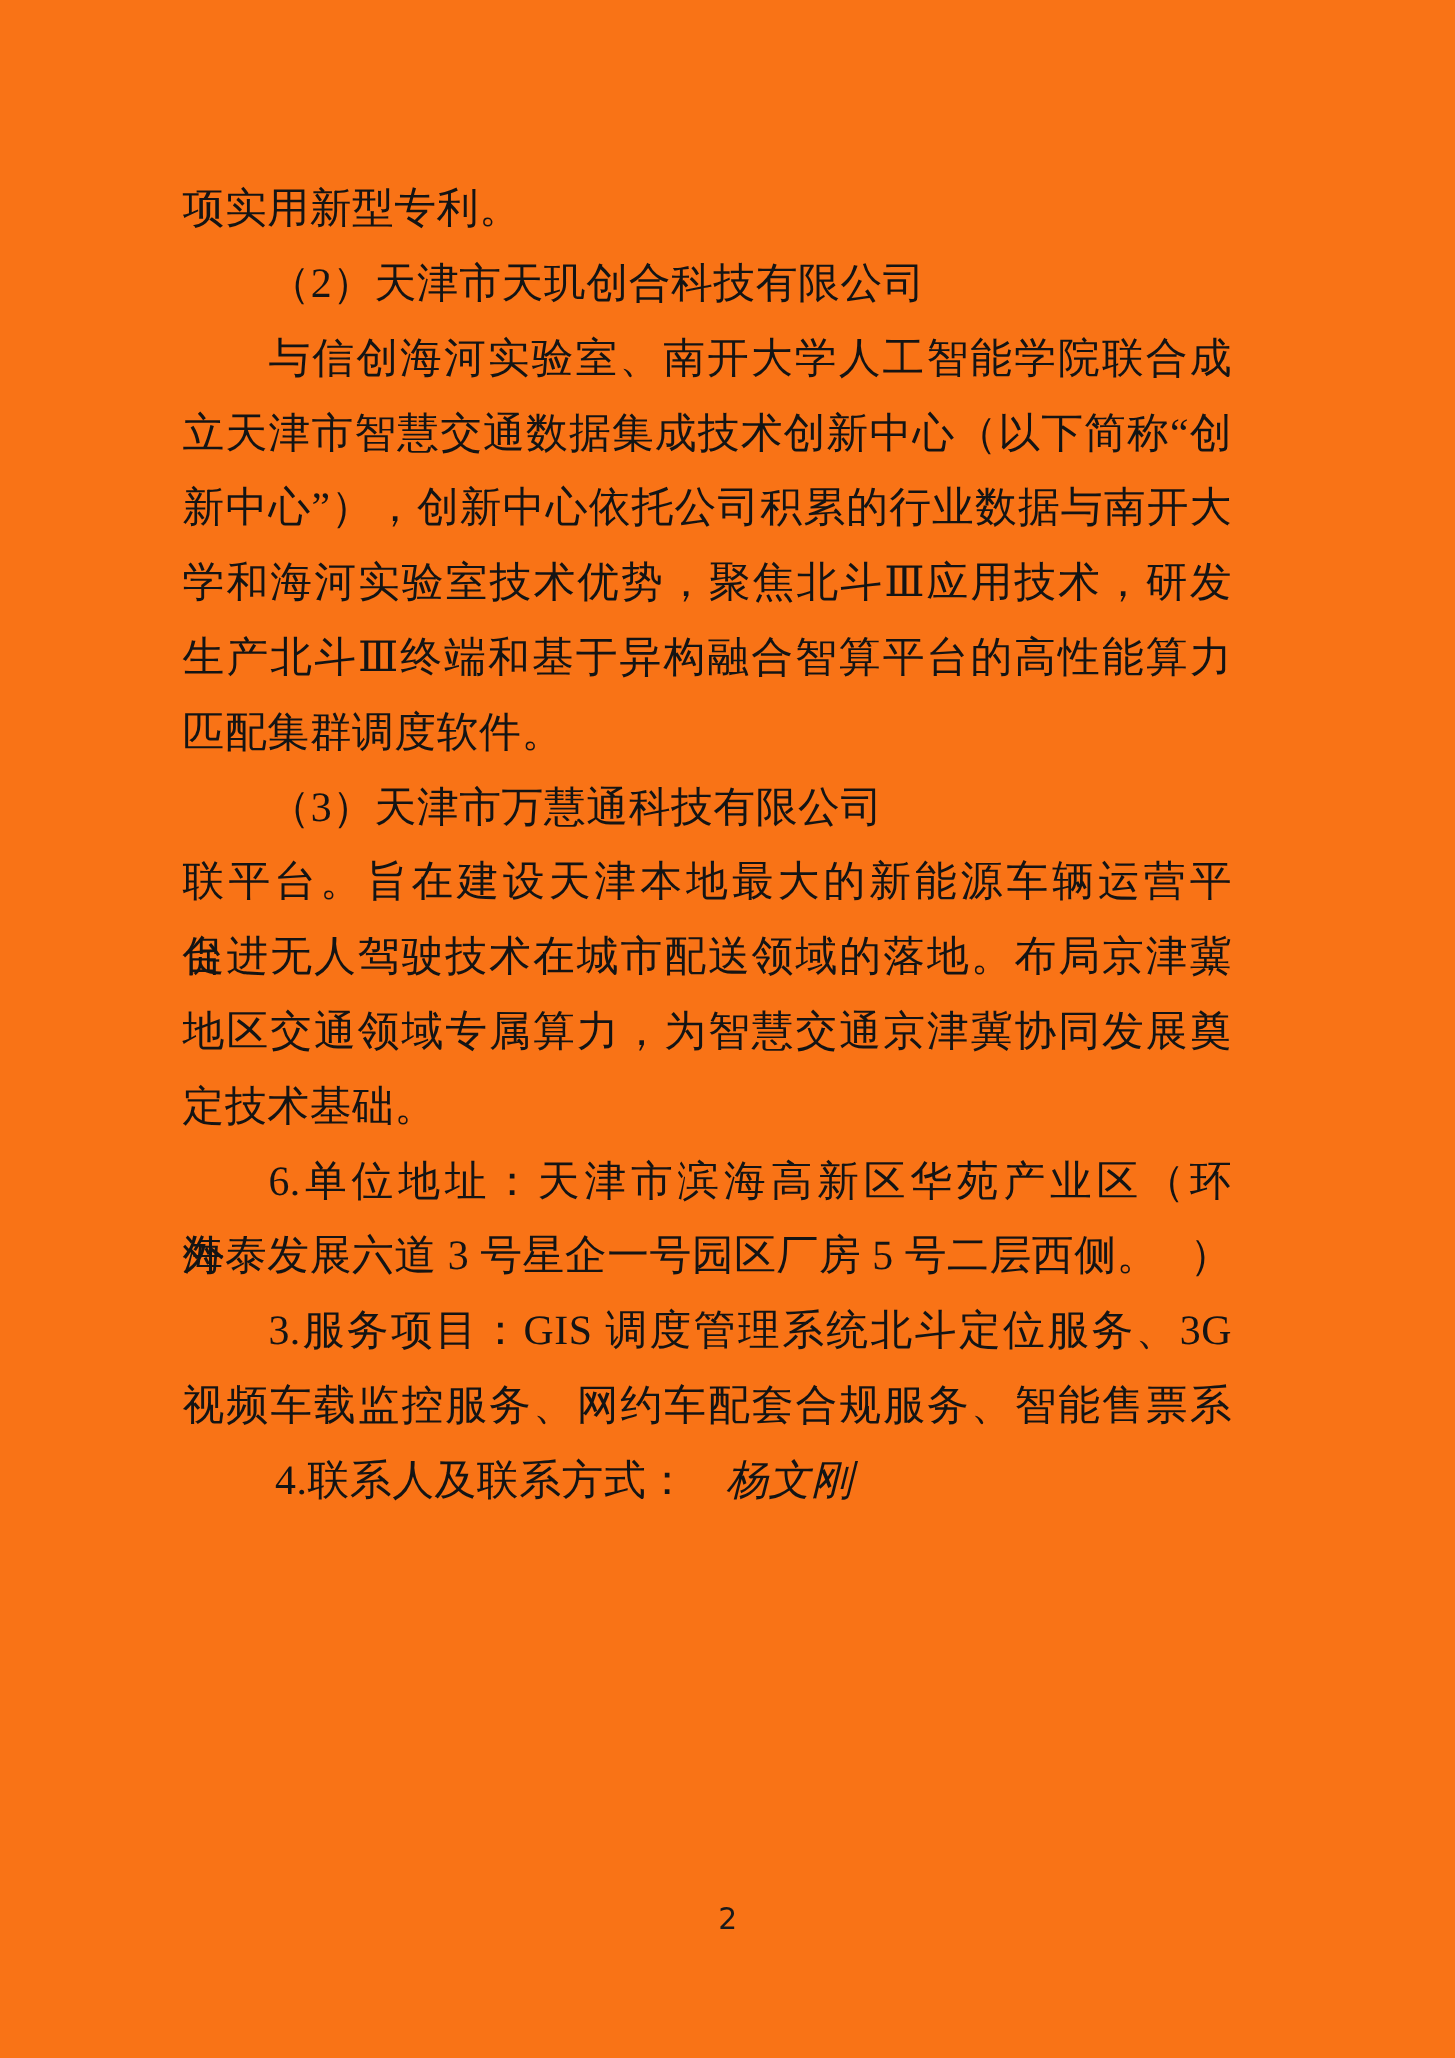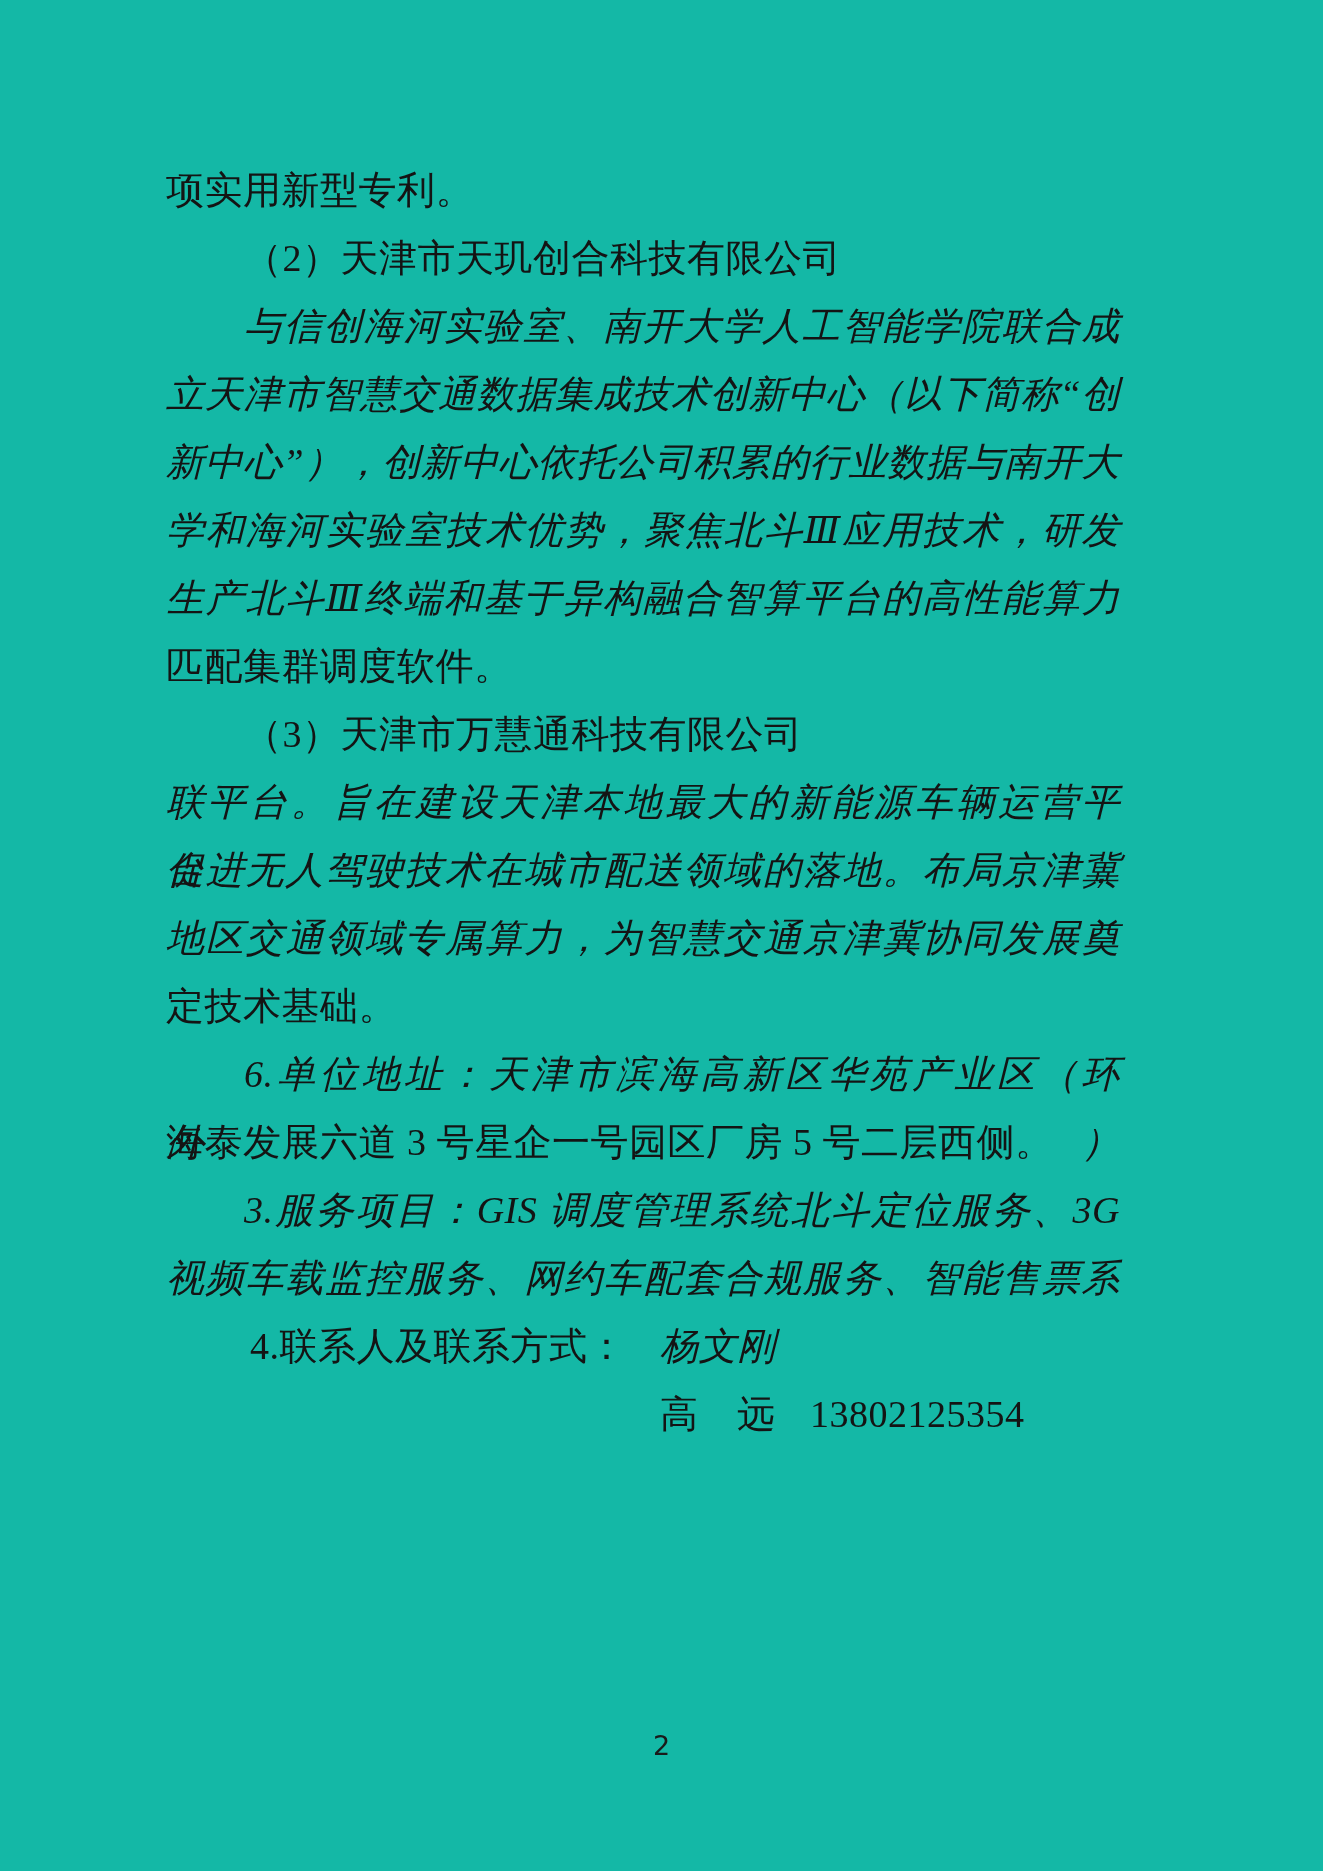--- a/index.html
+++ b/index.html
@@ -5,21 +5,21 @@
   html, body {
     margin: 0;
     padding: 0;
     background: #e8e8e8;
   }
   .page {
     position: relative;
     width: 1323px;
     height: 1871px;
     margin: 0 auto;
-    background: #14b8a6;
+    background: #f97316;
     overflow: hidden;
     font-family: "Liberation Serif", "DejaVu Serif", serif;
     color: #141414;
   }
   .doc-body {
     position: absolute;
     left: 166px;
     top: 156px;
     width: 954px;
   }
@@ -29,21 +29,20 @@
     font-size: 38px;
     letter-spacing: 0.5px;
     white-space: pre;
     overflow: visible;
   }
   .line.justify {
     white-space: normal;
     text-align: justify;
     text-align-last: justify;
     text-justify: inter-character;
-    font-style: italic;
   }
   .line.indent {
     text-indent: 78px;
   }
   .line.contact {
     position: relative;
     text-align: center;
   }
   .line.contact .seg {
     position: absolute;
@@ -78,16 +77,15 @@
       <div class="line indent">（3）天津市万慧通科技有限公司</div>
       <div class="line justify">联平台。旨在建设天津本地最大的新能源车辆运营平台，</div>
       <div class="line justify">促进无人驾驶技术在城市配送领域的落地。布局京津冀</div>
       <div class="line justify">地区交通领域专属算力，为智慧交通京津冀协同发展奠</div>
       <div class="line">定技术基础。</div>
       <div class="line justify indent">6.单位地址：天津市滨海高新区华苑产业区（环外）</div>
       <div class="line">海泰发展六道 3 号星企一号园区厂房 5 号二层西侧。</div>
       <div class="line justify indent">3.服务项目：GIS 调度管理系统北斗定位服务、3G</div>
       <div class="line justify">视频车载监控服务、网约车配套合规服务、智能售票系</div>
       <div class="line contact"><span class="seg" style="left: 84px;">4.联系人及联系方式：</span><span class="seg" style="left: 494px; font-style: italic;">杨文刚</span></div>
-      <div class="line contact"><span class="seg" style="left: 494px;">高　远</span><span class="seg" style="left: 644px;">13802125354</span></div>
     </div>
   <div class="page-number">2</div>
 </div>
 
 </body></html>

